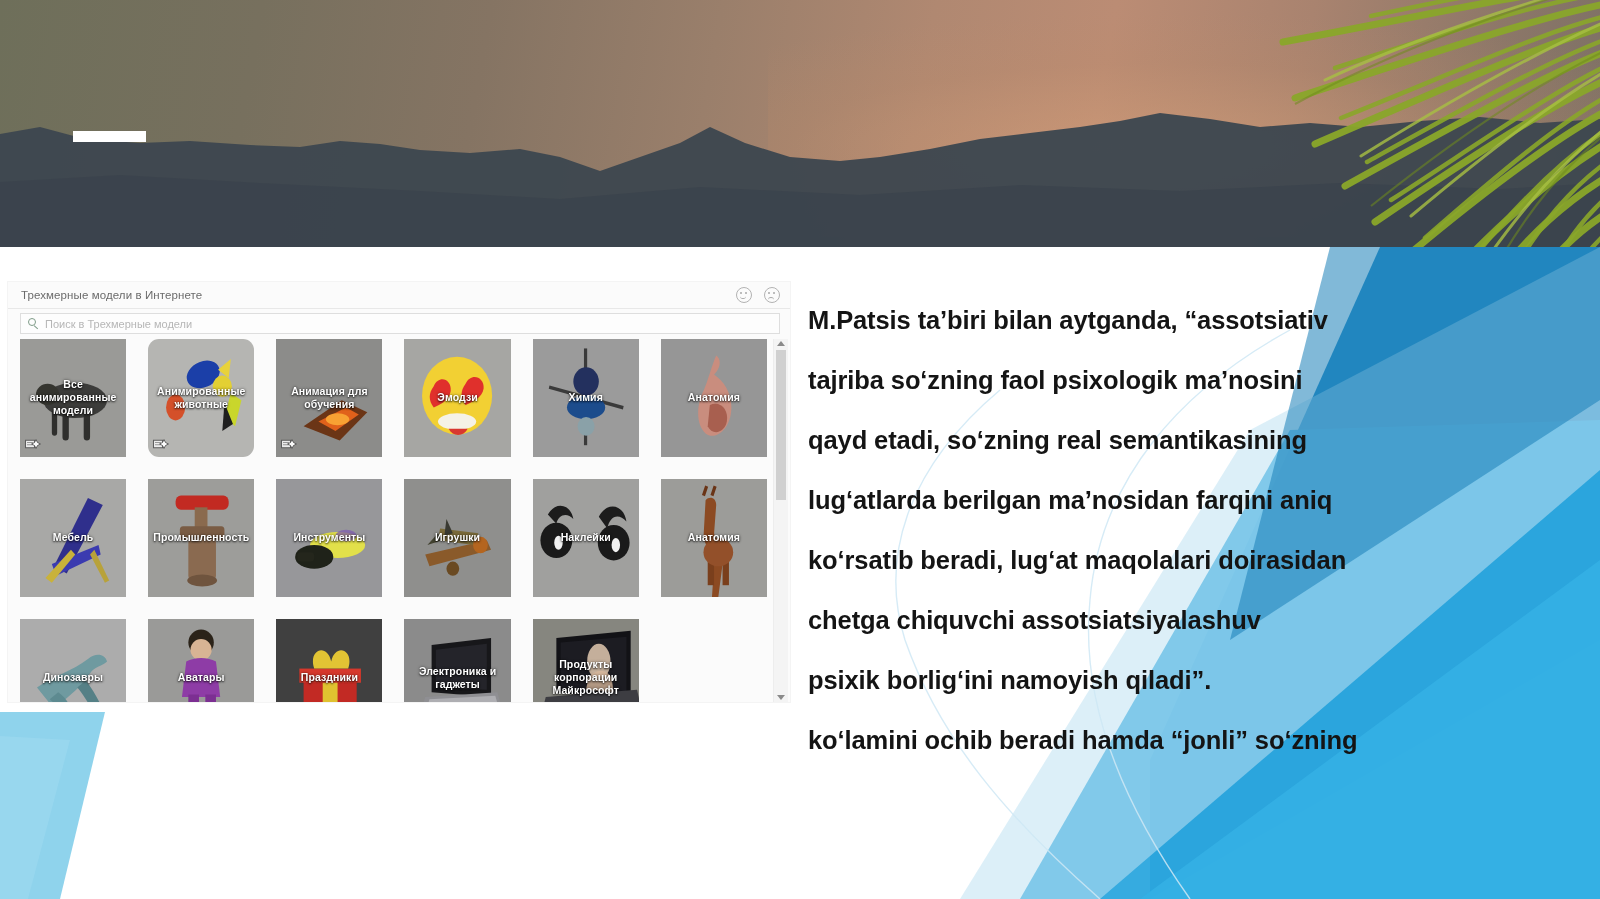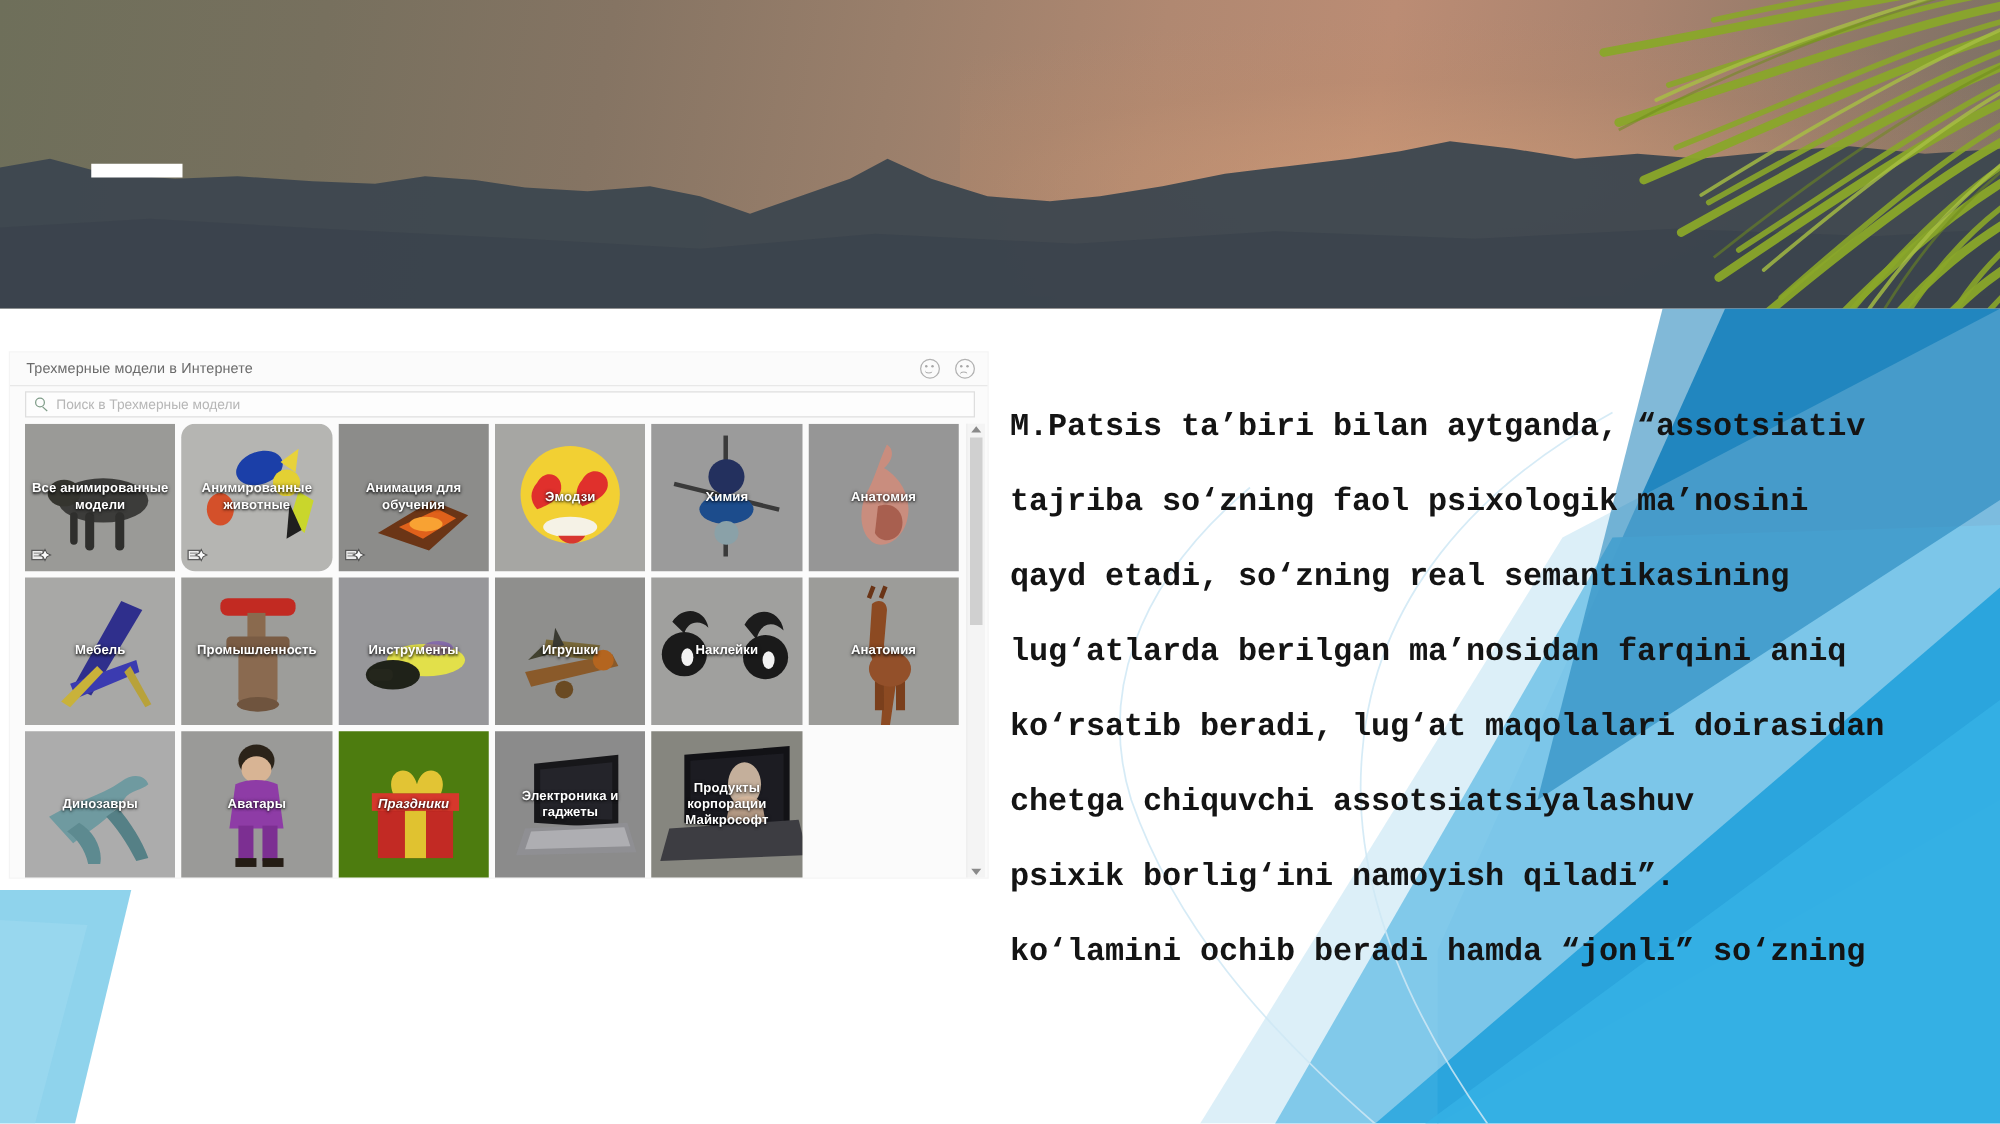--- a/index.html
+++ b/index.html
@@ -206,21 +206,21 @@
     flex: 1 1 auto;
     display: flex;
     min-height: 0;
     padding: 0 2px 0 12px;
   }
   .tile-grid {
     flex: 1 1 auto;
     display: grid;
     grid-template-columns: repeat(6, 1fr);
     grid-auto-rows: 118px;
-    gap: 5px;
+    gap: 22px;
     overflow: hidden;
     align-content: start;
     padding-right: 6px;
   }
   .tile {
     position: relative;
     overflow: hidden;
     background: #8f8f8f;
     cursor: pointer;
   }
@@ -285,23 +285,22 @@
     top: 4px;
     height: 150px;
     background: #d0d0d0;
     cursor: pointer;
   }
 
   
   #body-text {
     position: absolute;
     left: 808px;
-    top: 312px;
+    top: 290px;
     width: 680px;
-    font-family: Liberation Mono, monospace;
   }
   #body-text .line {
     font-size: 25.5px;
     font-weight: 700;
     color: #141414;
     line-height: 60px;
     white-space: nowrap;
     letter-spacing: -.1px;
   }
 
@@ -592,21 +591,21 @@
                 <ellipse cx="50" cy="26" rx="10" ry="9" fill="#d8b494"></ellipse>
                 <path d="M36,36 c8,-4 20,-4 28,0 l4,30 l-36,0 z" fill="#8e3ca6"></path>
                 <rect x="38" y="64" width="10" height="24" fill="#7c2f92"></rect>
                 <rect x="54" y="64" width="10" height="24" fill="#7c2f92"></rect>
                 <rect x="36" y="86" width="14" height="6" fill="#241c14"></rect>
                 <rect x="54" y="86" width="14" height="6" fill="#241c14"></rect>
               </svg>
             </div>
             <div class="caption">Аватары</div>
           </div>
-          <div class="tile" style="background: #4d7c0f; font-style: italic;">
+          <div class="tile" style="background: #404040;">
             <div class="thumb">
               <svg viewBox="0 0 100 100" preserveAspectRatio="none" style="width:100%;height:100%;display:block;filter:blur(0.6px)">
                 <rect x="26" y="48" width="50" height="38" fill="#c22a24"></rect>
                 <rect x="44" y="48" width="14" height="38" fill="#e0c230"></rect>
                 <rect x="22" y="42" width="58" height="12" fill="#d6382c"></rect>
                 <path d="M36,42 c-6,-16 12,-22 16,-6 c4,-16 22,-10 16,6z" fill="#e2c434"></path>
               </svg>
             </div>
             <div class="caption">Праздники</div>
           </div>

